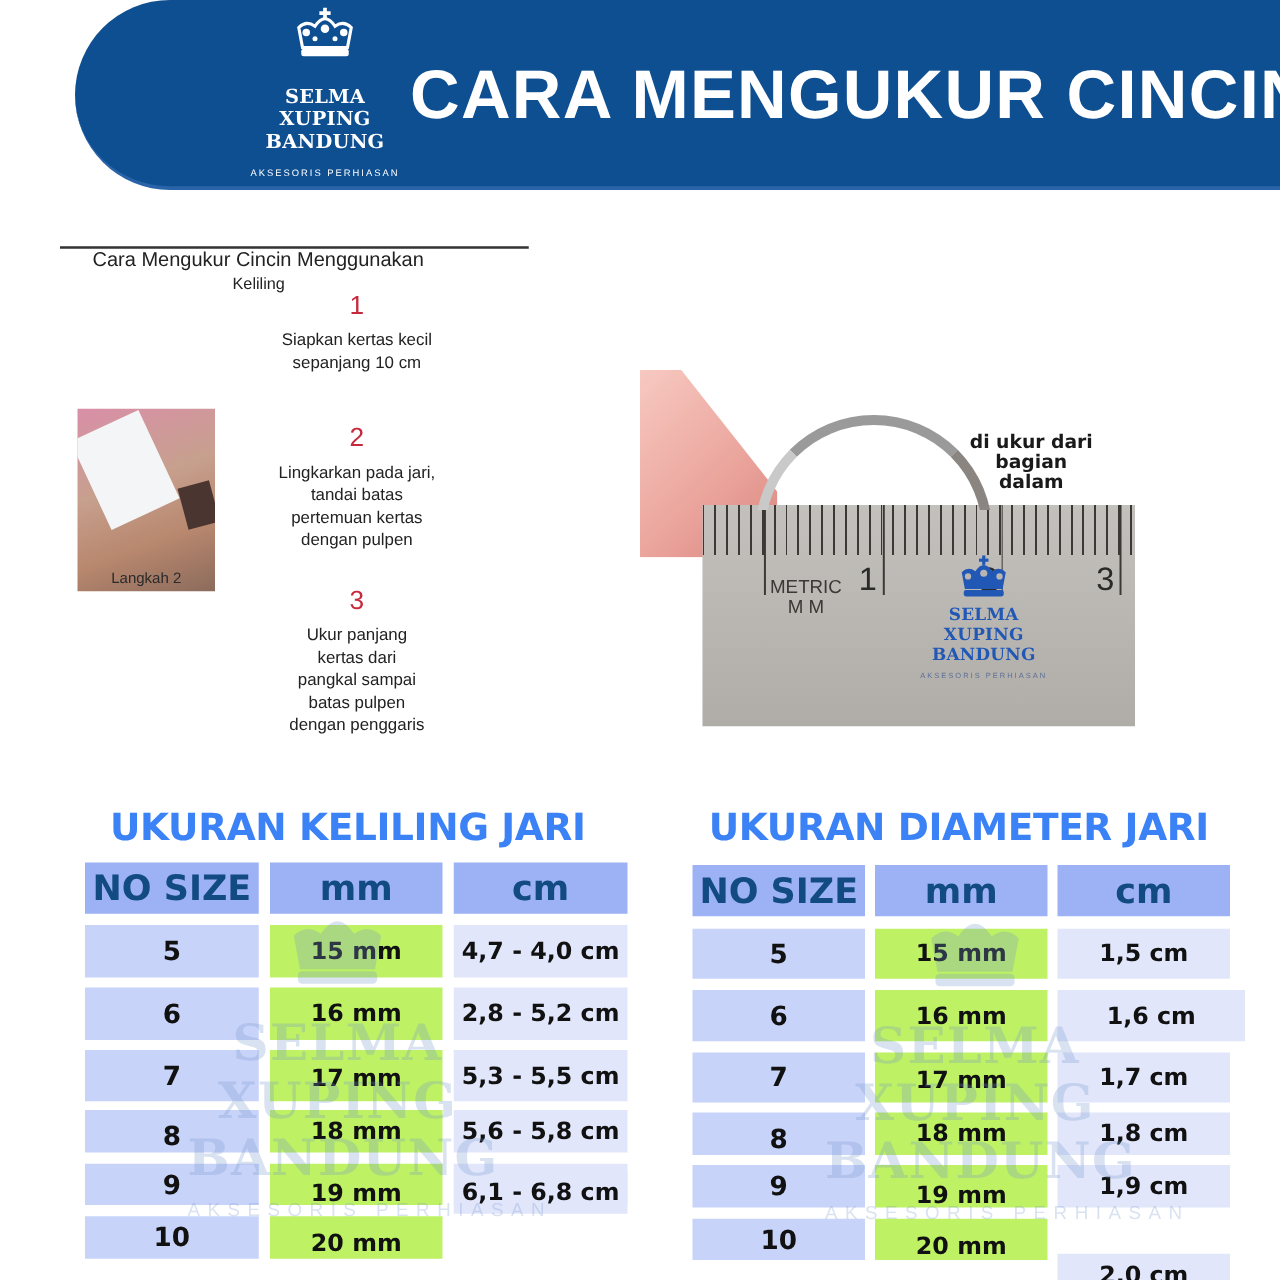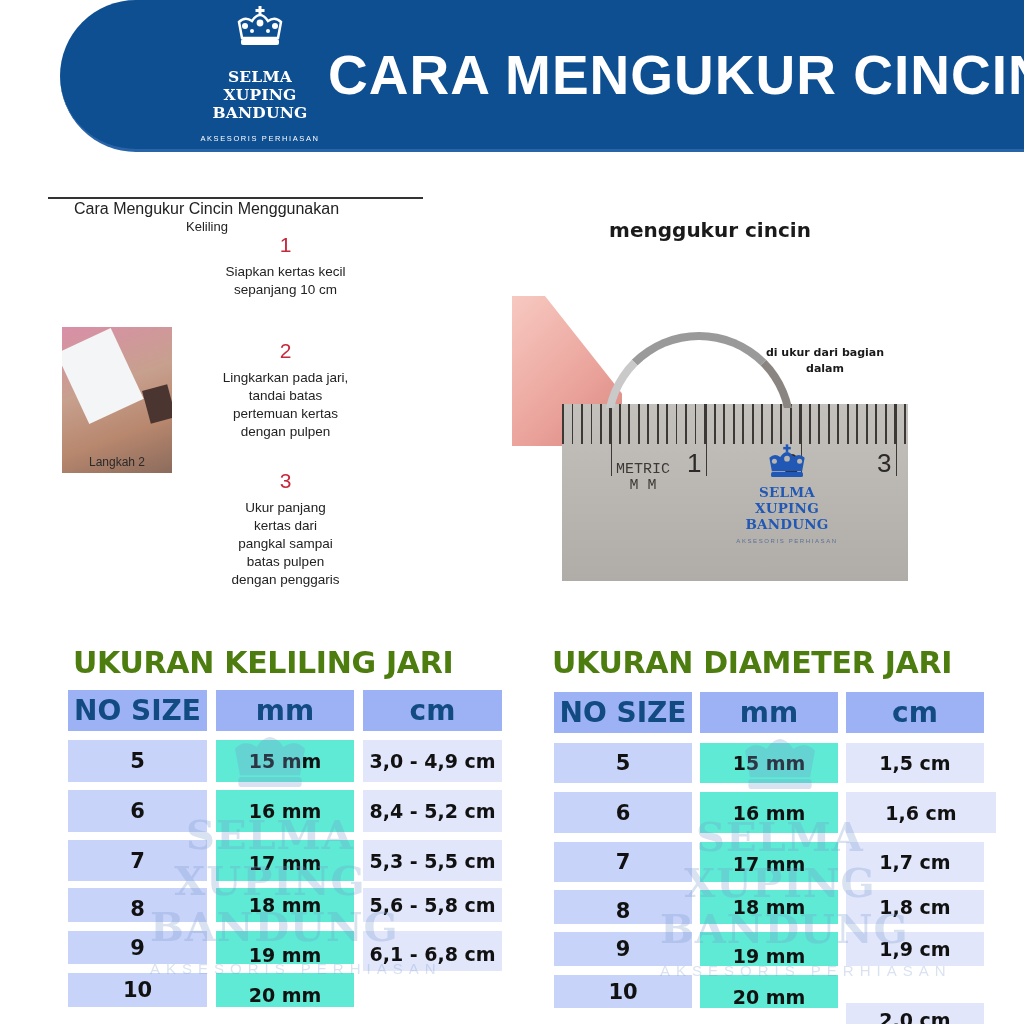--- a/index.html
+++ b/index.html
@@ -58,34 +58,34 @@
   .finger { position: absolute; left: 0; top: 0; width: 110px; height: 150px; background: linear-gradient(135deg, #f7c9c1 0%, #eaa39b 60%, #d8867e 100%); clip-path: polygon(0 0, 30% 0, 100% 65%, 100% 100%, 0 100%); }
   .ring { position: absolute; left: 92px; top: 36px; width: 190px; height: 190px; border-radius: 50%; border: 8px solid #c9c9c9; border-top-color: #9a9a9a; border-right-color: #8a8580; clip-path: inset(0 0 60% 0); }
   .ruler-big {
     position: absolute; left: 50px; top: 108px; width: 346px; height: 177px; background: #b9b6b1;
     background-image: linear-gradient(180deg, rgba(255,255,255,.15), rgba(0,0,0,.05));
   }
   .ticks { position: absolute; left: 0; top: 0; width: 100%; height: 40px;
     background-image: repeating-linear-gradient(90deg, #3b3835 0 1.5px, transparent 1.5px 9.5px); }
   .ticks-long { position: absolute; left: 0; top: 0; width: 100%; height: 72px;
     background-image: repeating-linear-gradient(90deg, transparent 0 47px, #3b3835 47px 48.5px, transparent 48.5px 95px); background-position: 2px 0; }
-  .metric { position: absolute; left: 54px; top: 58px; font-family: Liberation Mono, monospace; font-size: 15px; color: #3b3835; line-height: 16px; text-align: center; }
+  .metric { position: absolute; left: 54px; top: 58px; font-family: Liberation Sans, sans-serif; font-size: 15px; color: #3b3835; line-height: 16px; text-align: center; }
   .num { position: absolute; top: 44px; font-family: "Liberation Sans", sans-serif; font-size: 26px; color: #2c2a28; }
-  .diam-note { position: absolute; left: 760px; top: 345px; width: 130px; text-align: center; font-family: "DejaVu Sans", sans-serif; font-weight: bold; font-size: 11px; line-height: 16px; color: #1a1a1a; }
+  .diam-note { position: absolute; left: 760px; top: 345px; width: 130px; text-align: center; font-family: "DejaVu Sans", sans-serif; font-weight: bold; font-size: 15px; line-height: 16px; color: #1a1a1a; }
   .wm-brand { position: absolute; left: 165px; top: 40px; width: 120px; text-align: center; color: #2158b6; }
   .wm-brand .crown { width: 42px; height: 36px; }
   .wm-brand .brand-name { font-size: 13.5px; line-height: 16px; margin-top: 4px; }
   .wm-brand .brand-tag { font-size: 6px; color: #5c6f95; margin-top: 6px; }
 
   
-  .tbl-title { position: absolute; font-family: "DejaVu Sans", sans-serif; font-weight: bold; color: #4d7c0f; font-size: 30px; letter-spacing: -0.3px; white-space: nowrap; }
+  .tbl-title { position: absolute; font-family: "DejaVu Sans", sans-serif; font-weight: bold; color: #3b82f6; font-size: 30px; letter-spacing: -0.3px; white-space: nowrap; margin-left: 15px; }
   .cell { position: absolute; display: flex; align-items: center; justify-content: center; font-family: "DejaVu Sans", sans-serif; font-weight: bold; color: #111; font-size: 19px; }
   .cell.h { background: #9db1f5; color: #124a82; font-size: 28px; }
   .cell.c1 { background: #c8d3f9; font-size: 21px; }
-  .cell.c2 { background: #5eead4; }
+  .cell.c2 { background: #bef264; }
   .cell.c3 { background: #e1e6fb; }
   .wm { position: absolute; text-align: center; font-family: "DejaVu Serif", serif; font-weight: bold; color: rgba(120,150,205,.28); pointer-events: none; }
   .wm .crown2 { display:block; margin: 0 auto; }
   .wm .t { font-size: 40px; line-height: 46px; letter-spacing: 1px; }
   .wm .tag { font-family: "Liberation Sans", sans-serif; font-weight: normal; font-size: 15px; letter-spacing: 6px; margin-top: 10px; white-space: nowrap; }
 </style>
 </head>
 <body>
 
 <div class="banner">
@@ -140,21 +140,20 @@
     <span class="step-num">3</span>
     <div>Ukur panjang</div>
     <div>kertas dari</div>
     <div>pangkal sampai</div>
     <div>batas pulpen</div>
     <div>dengan penggaris</div>
   </div>
 </div>
 
 <div class="diam-heading">
-  <div>menggukur cincin</div>
 </div>
 <div class="diam-photo">
   <div class="finger"></div>
   <div class="ruler-big">
     <div class="ticks"></div>
     <div class="ticks-long"></div>
     <div class="metric">
       <div>METRIC</div>
       <div>M M</div>
     </div>
@@ -187,25 +186,25 @@
 </div>
 
 <div class="tbl-title" style="left:73px; top:645px;">UKURAN KELILING JARI</div>
 <div>
   <div class="cell h" style="left:68px;top:690px;width:139px;height:41px;">NO SIZE</div>
   <div class="cell h" style="left:216px;top:690px;width:138px;height:41px;">mm</div>
   <div class="cell h" style="left:363px;top:690px;width:139px;height:41px;">cm</div>
 
   <div class="cell c1" style="left:68px;top:740px;width:139px;height:42px;">5</div>
   <div class="cell c2" style="left:216px;top:740px;width:138px;height:42px;">15 mm</div>
-  <div class="cell c3" style="left:363px;top:740px;width:139px;height:42px;">3,0 - 4,9 cm</div>
+  <div class="cell c3" style="left:363px;top:740px;width:139px;height:42px;">4,7 - 4,0 cm</div>
 
   <div class="cell c1" style="left:68px;top:790px;width:139px;height:42px;">6</div>
   <div class="cell c2" style="left:216px;top:790px;width:138px;height:42px;">16 mm</div>
-  <div class="cell c3" style="left:363px;top:790px;width:139px;height:42px;">8,4 - 5,2 cm</div>
+  <div class="cell c3" style="left:363px;top:790px;width:139px;height:42px;">2,8 - 5,2 cm</div>
 
   <div class="cell c1" style="left:68px;top:840px;width:139px;height:41px;">7</div>
   <div class="cell c2" style="left:216px;top:840px;width:138px;height:41px;padding-top:4px;">17 mm</div>
   <div class="cell c3" style="left:363px;top:840px;width:139px;height:41px;">5,3 - 5,5 cm</div>
 
   <div class="cell c1" style="left:68px;top:888px;width:139px;height:34px;padding-top:8px;">8</div>
   <div class="cell c2" style="left:216px;top:888px;width:138px;height:34px;">18 mm</div>
   <div class="cell c3" style="left:363px;top:888px;width:139px;height:34px;">5,6 - 5,8 cm</div>
 
   <div class="cell c1" style="left:68px;top:931px;width:139px;height:33px;">9</div>

